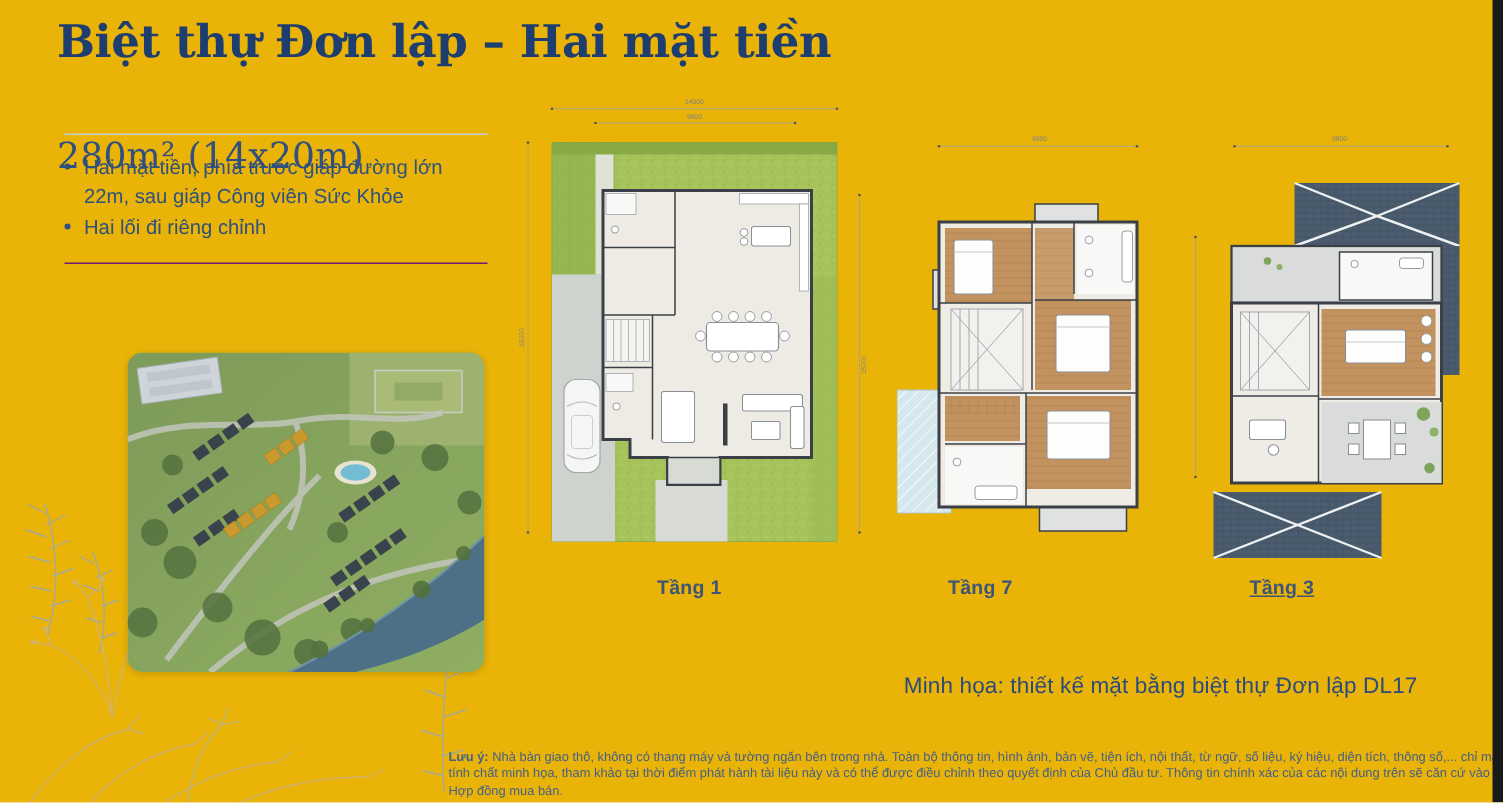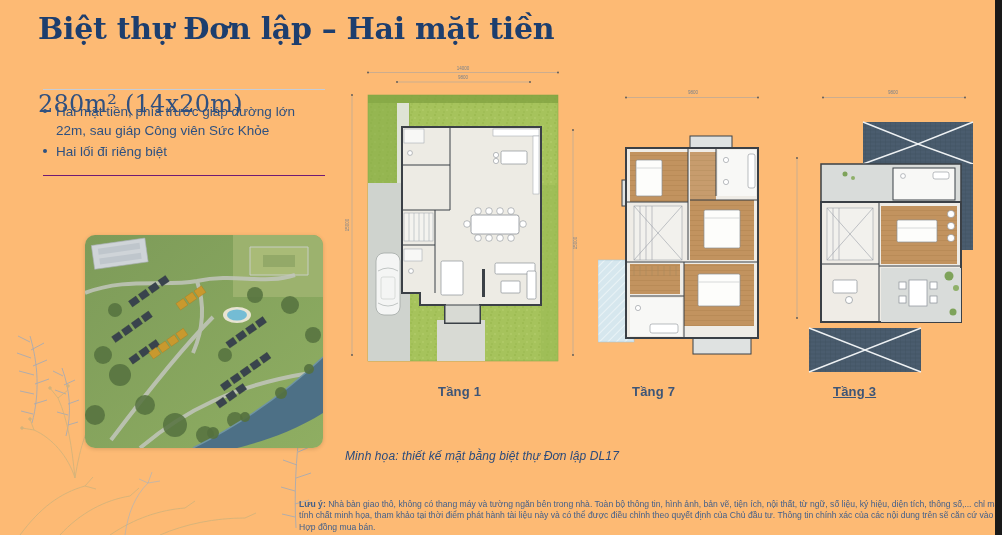--- a/index.html
+++ b/index.html
@@ -1,16 +1,16 @@
 <!DOCTYPE html>
 <html><head>
 <meta charset="utf-8">
 <style>
   html,body{margin:0;padding:0;background:#ffffff;}
-  .page{position:relative;width:1002px;height:535px;background:#fdba74;overflow:hidden;
+  .page{position:relative;width:1002px;height:535px;background:#eab308;overflow:hidden;
         font-family:"Liberation Sans",sans-serif;}
 
   
   .title{position:absolute;left:38px;top:12px;font-family:"DejaVu Serif",serif;
          font-weight:700;font-size:30px;line-height:1.1;color:#1d3e6e;letter-spacing:-0.3px;}
   .subtitle{position:absolute;left:38px;top:46px;font-family:"DejaVu Serif",serif;
             font-weight:400;font-size:24px;color:#31507f;letter-spacing:0.2px;margin-top:44px;}
 
   
   .highlights{position:absolute;left:43px;top:89px;width:282px;
@@ -29,22 +29,22 @@
 
   
   .plan{position:absolute;}
   .plan-1{left:345px;top:65px;width:235px;height:310px;}
   .plan-2{left:598px;top:88px;width:185px;height:290px;}
   .plan-3{left:793px;top:88px;width:195px;height:290px;}
   .floor-label{position:absolute;top:384px;width:110px;text-align:left;
                color:#3d5577;font-size:13px;font-weight:bold;letter-spacing:0.2px;}
   .fl-1{left:438px;} .fl-2{left:632px;} .fl-3{left:833px;text-decoration:underline;}
 
-  .caption{position:absolute;left:345px;top:449px;width:600px;text-align:left;
-           color:#2b4b7c;font-size:12px;letter-spacing:0.1px;font-style:italic;}
+  .caption{position:absolute;left:345px;top:449px;width:600px;text-align:right;
+           color:#2b4b7c;font-size:15px;letter-spacing:0.1px;}
 
   
   .disclaimer{position:absolute;left:299px;top:499px;width:710px;text-align:left;
               color:#44608a;font-size:8.6px;line-height:1.32;}
   .disclaimer b{font-weight:bold;}
 
   
   .edge-bar{position:absolute;right:0;top:0;width:7px;height:535px;background:#191919;}
 
   svg text.dim{fill:#7a828c;font-family:"Liberation Sans",sans-serif;}
@@ -58,21 +58,21 @@
   <div class="subtitle">280m² (14x20m)</div>
 
   <div class="highlights">
     <ul>
       <li>
         <span class="bullet-dot"></span>
         <span>Hai mặt tiền, phía trước giáp đường lớn 22m, sau giáp Công viên Sức Khỏe</span>
       </li>
       <li>
         <span class="bullet-dot"></span>
-        <span>Hai lối đi riêng biệt</span>
+        <span>Hai lối đi riêng chỉnh</span>
       </li>
     </ul>
   </div>
 
   <svg class="botanical" viewBox="0 0 340 207">
     <g stroke="#93a7c2" fill="none" stroke-width="0.9" opacity="0.8">
       <path d="M30,8 C38,35 40,65 32,95"></path>
       <path d="M30,14 l-12,-6 M31,22 l13,-7 M31,30 l-14,-5 M33,38 l14,-6 M34,47 l-15,-4 M35,56 l14,-5 M34,66 l-14,-3 M34,76 l13,-4 M33,86 l-12,-3"></path>
       <path d="M62,40 C70,62 72,85 66,108"></path>
       <path d="M63,48 l-10,-5 M64,57 l11,-5 M66,66 l-11,-4 M68,76 l11,-4 M68,87 l-11,-3 M68,97 l10,-3"></path>

